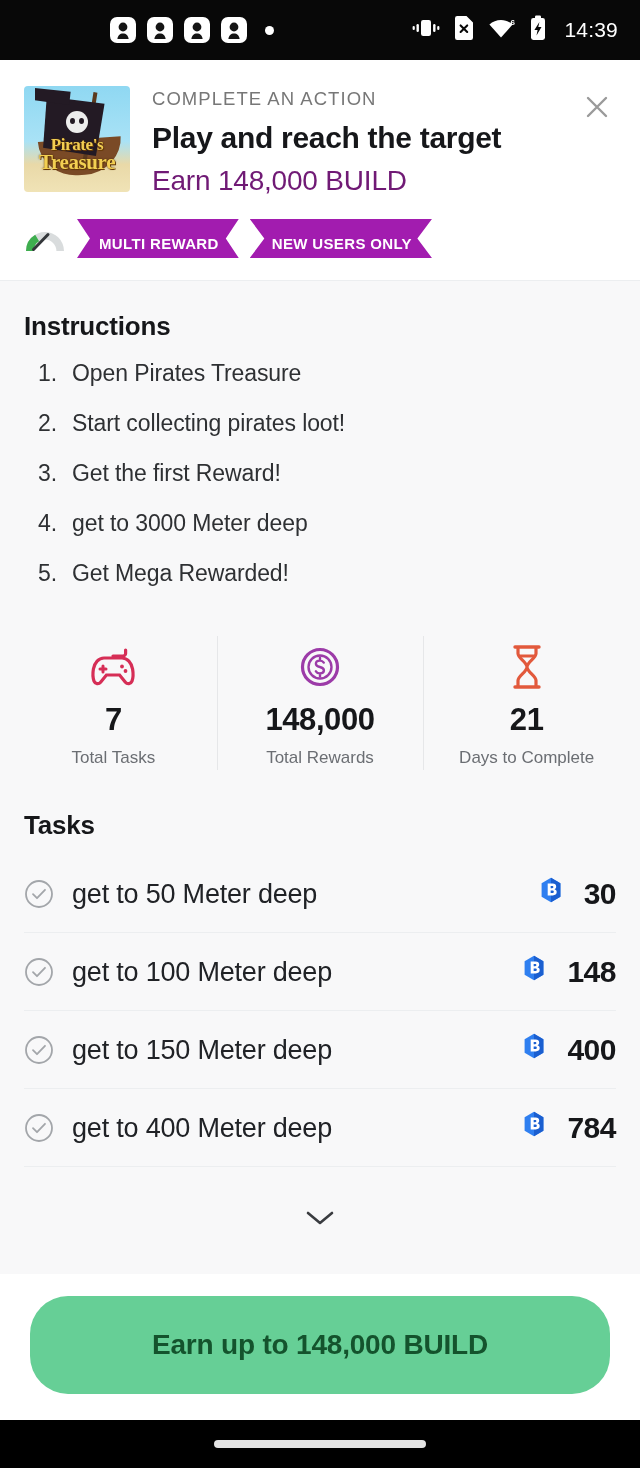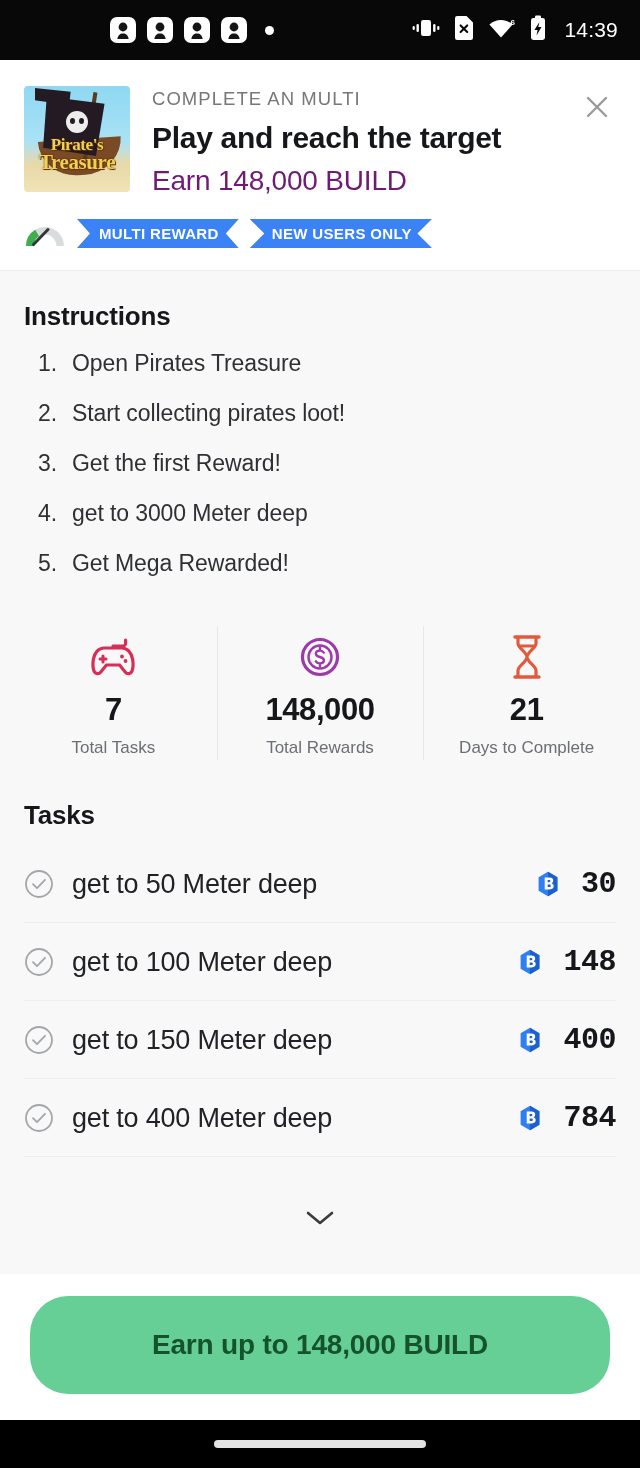--- a/index.html
+++ b/index.html
@@ -72,23 +72,23 @@
     display:flex; align-items:center; justify-content:center; cursor:pointer;
   }
 
   
   .badge-row {
     background:#fff; padding:0 24px 22px 24px; display:flex; align-items:center; gap:11px;
     border-bottom:1px solid #eceef0; flex:0 0 auto;
   }
   .gauge { width:42px; height:26px; flex:0 0 42px; position:relative; }
   .ribbon {
-    position:relative; background:#3b82f6; color:#fff;
+    position:relative; background:#a21caf; color:#fff;
     font-size:15px; font-weight:700; letter-spacing:.35px;
-    padding:7px 20px 7px 22px; line-height:1;
+    padding:17px 20px 7px 22px; line-height:1;
     clip-path:polygon(0 0, 100% 0, 92% 50%, 100% 100%, 0 100%, 8% 50%);
   }
 
   
   .body-area { flex:1 1 auto; background:#f8f8f9; overflow:hidden; position:relative; }
 
   .section-title { font-size:26px; font-weight:700; color:#16171a; padding:30px 24px 0 24px; letter-spacing:-.2px; }
 
   ol.steps { list-style:none; counter-reset:s; padding:18px 24px 0 24px; }
   ol.steps li {
@@ -112,21 +112,21 @@
 
   
   .tasks-wrap { padding:14px 24px 0 24px; position:relative; }
   .task-row {
     display:flex; align-items:center; padding:22px 0 21px 0;
     border-bottom:1px solid #eceef0;
   }
   .task-row:first-of-type { border-top:none; }
   .chk { width:30px; height:30px; flex:0 0 30px; }
   .task-name { font-size:27px; color:#202226; padding-left:18px; flex:1 1 auto; letter-spacing:-.2px; }
-  .task-reward { display:flex; align-items:center; gap:22px; flex:0 0 auto;font-family:Liberation Mono, monospace; }
+  .task-reward { display:flex; gap:22px; flex:0 0 auto; }
   .token { width:22px; height:26px; flex:0 0 22px; }
   .task-amt { font-size:30px; font-weight:700; color:#16171a; letter-spacing:-.5px; }
 
   .chevron-more {
     position:absolute; left:0; right:0; bottom:44px; display:flex; justify-content:center;
     pointer-events:none;
   }
 
   
   .cta-area { background:#fff; padding:22px 30px 26px 30px; flex:0 0 auto; }
@@ -215,21 +215,21 @@
       <div class="ship-sail"></div>
       <div class="ship-flag"></div>
       <div class="ship-skull"></div>
       <div class="icon-title">
         <span class="t1">Pirate's</span>
         <span class="t2">Treasure</span>
       </div>
     </div>
 
     <div class="offer-text">
-      <div class="kicker">COMPLETE AN MULTI</div>
+      <div class="kicker">COMPLETE AN ACTION</div>
       <div class="offer-title">Play and reach the target</div>
       <div class="offer-reward">Earn 148,000 BUILD</div>
     </div>
 
     <div class="close-btn">
       <svg width="30" height="30" viewBox="0 0 30 30">
         <path d="M6 6l18 18M24 6L6 24" stroke="#9a9a9a" stroke-width="2.4" stroke-linecap="round"></path>
       </svg>
     </div>
   </div>

